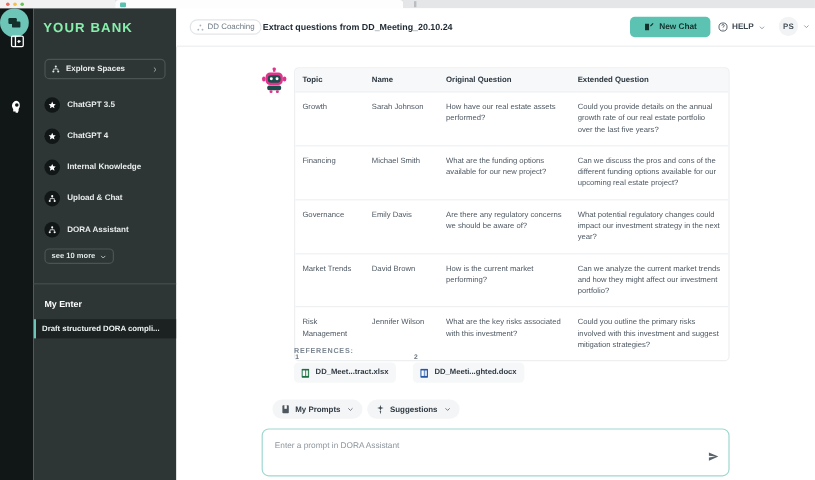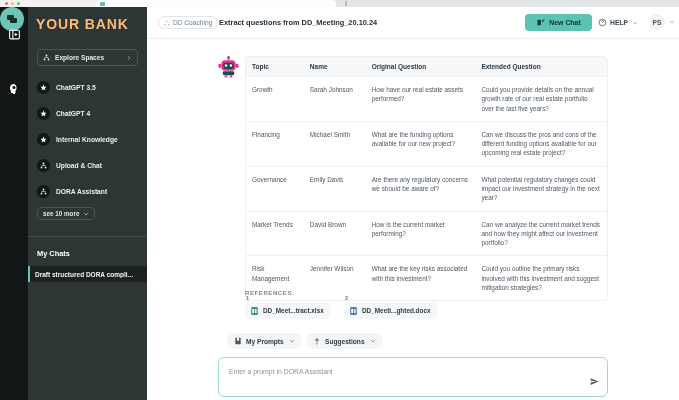--- a/index.html
+++ b/index.html
@@ -26,21 +26,21 @@
   
   .rail{position:absolute;left:0;top:7px;width:28px;height:393px;background:#111617;}
   .rail-btn{position:absolute;left:5px;width:18px;height:18px;display:flex;align-items:center;justify-content:center;}
   .rail-collapse{top:18px;}
   .rail-chat{left:2px;top:36px;width:24px;height:24px;border-radius:50%;background:#6cc5b6;display:flex;align-items:center;justify-content:center;}
   .rail-idea{top:73px;}
 
   
   .sidebar{position:absolute;left:28px;top:7px;width:119px;height:393px;background:#2e3635;}
   .brand{position:absolute;left:0;top:4px;width:119px;height:26px;display:flex;align-items:center;padding-left:8px;box-sizing:border-box;}
-  .brand-text{color:#fdba74;font-size:14px;font-weight:700;letter-spacing:0.9px;font-family:"Liberation Sans",sans-serif;}
+  .brand-text{color:#86efac;font-size:11px;font-weight:700;letter-spacing:0.9px;font-family:"Liberation Sans",sans-serif;}
   .explore{position:absolute;left:9px;top:42px;width:101px;height:17px;border:1px solid #4b5452;border-radius:4px;display:flex;align-items:center;box-sizing:border-box;padding:0 5px;}
   .explore-label{color:#e8ecec;font-size:6.6px;font-weight:700;margin-left:5px;flex:1;}
   .nav-item{position:absolute;left:9px;width:105px;height:17px;display:flex;align-items:center;}
   .nav-ico{width:13px;height:13px;border-radius:50%;background:#111617;display:flex;align-items:center;justify-content:center;flex:none;}
   .nav-label{color:#e9eded;font-size:6.7px;font-weight:700;margin-left:6px;}
   .see-more{position:absolute;left:9px;top:200px;height:13px;border:1px solid #4b5452;border-radius:4px;display:flex;align-items:center;padding:0 5px;box-sizing:border-box;}
   .see-more-label{color:#dfe5e4;font-size:6.3px;font-weight:700;}
   .divider{position:absolute;left:0;top:229px;width:119px;height:1px;background:#454e4d;}
   .mychats{position:absolute;left:9px;top:242px;color:#ffffff;font-size:7.4px;font-weight:700;}
   .chat-item{position:absolute;left:0;top:259px;width:119px;height:16px;background:#1c2222;display:flex;align-items:center;}
@@ -205,21 +205,21 @@
     </div>
 
     <div class="see-more">
       <span class="see-more-label">see 10 more</span>
       <svg width="6" height="6" viewBox="0 0 24 24" fill="none" stroke="#c3cbca" stroke-width="3" style="margin-left:4px">
         <polyline points="5 9 12 16 19 9"></polyline>
       </svg>
     </div>
 
     <div class="divider"></div>
-    <div class="mychats">My Chats</div>
+    <div class="mychats">My Enter</div>
 
     <div class="chat-item">
       <span class="chat-accent"></span>
       <span class="chat-label">Draft structured DORA compli...</span>
     </div>
   </div>
 
   <div class="main">
 
     <div class="header">

